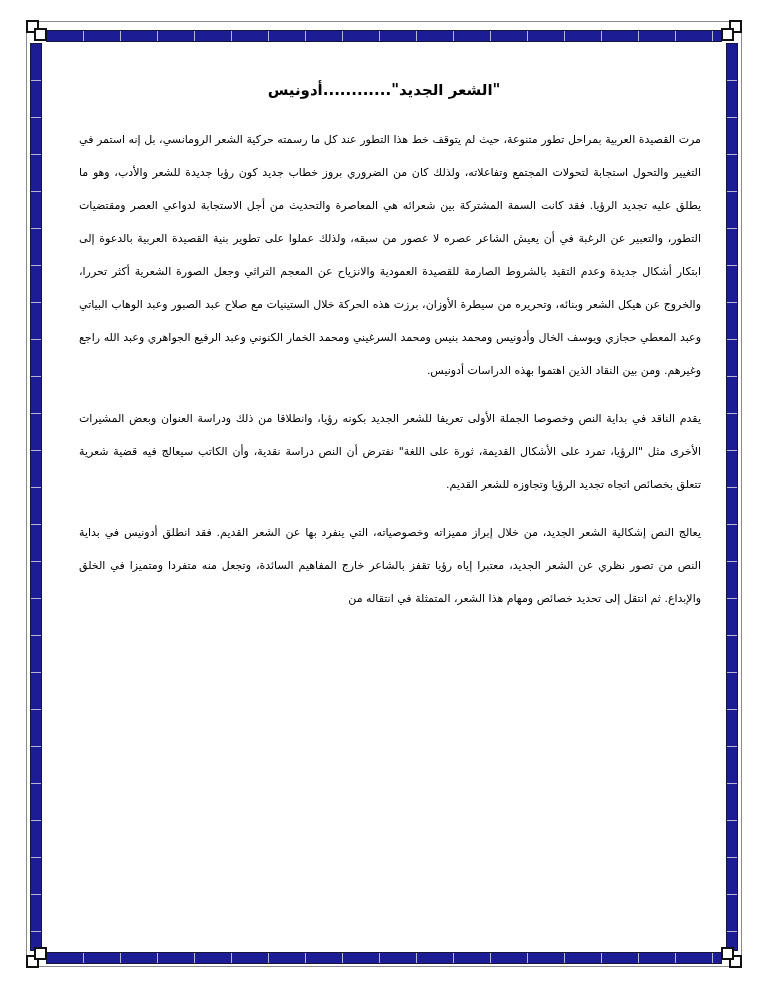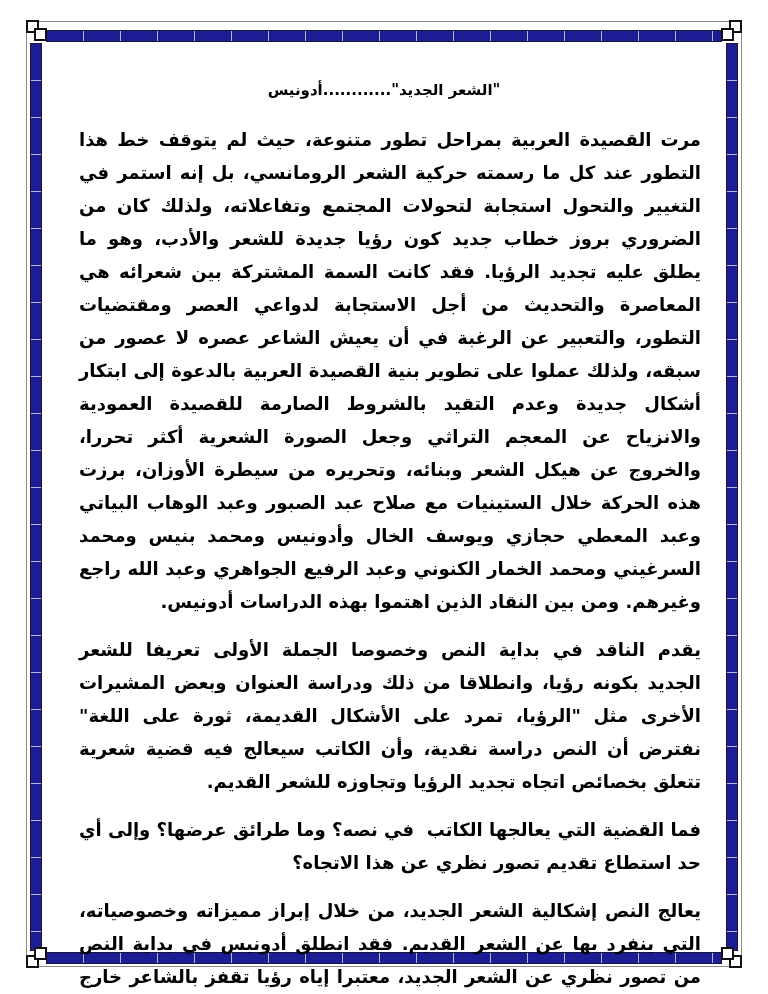--- a/index.html
+++ b/index.html
@@ -68,22 +68,22 @@
     unicode-bidi: embed;
   }
   .doc-title {
     font-size: 15px;
     font-weight: bold;
     text-align: center;
     line-height: 20px;
     margin: 0 0 23px 0;
   }
   .doc-paragraph {
-    font-size: 18px;
-    font-weight: bold;
+    font-size: 11px;
+    font-weight: normal;
     line-height: 33px;
     text-align: justify;
     margin: 0 0 15px 12px;
   }
 </style>
 </head>
 <body>
 
 <div class="outer-rule"></div>
 <div class="band h top"></div>
@@ -105,15 +105,14 @@
 </div>
 <div class="corner br">
   <div class="sq sq1"></div>
   <div class="sq sq2"></div>
 </div>
 
 <div class="content" dir="rtl">
   <h1 class="doc-title">"الشعر الجديد"............أدونيس</h1>
   <p class="doc-paragraph">مرت القصيدة العربية بمراحل تطور متنوعة، حيث لم يتوقف خط هذا التطور عند كل ما رسمته حركية الشعر الرومانسي، بل إنه استمر في التغيير والتحول استجابة لتحولات المجتمع وتفاعلاته، ولذلك كان من الضروري بروز خطاب جديد كون رؤيا جديدة للشعر والأدب، وهو ما يطلق عليه تجديد الرؤيا. فقد كانت السمة المشتركة بين شعرائه هي المعاصرة والتحديث من أجل الاستجابة لدواعي العصر ومقتضيات التطور، والتعبير عن الرغبة في أن يعيش الشاعر عصره لا عصور من سبقه، ولذلك عملوا على تطوير بنية القصيدة العربية بالدعوة إلى ابتكار أشكال جديدة وعدم التقيد بالشروط الصارمة للقصيدة العمودية والانزياح عن المعجم التراثي وجعل الصورة الشعرية أكثر تحررا، والخروج عن هيكل الشعر وبنائه، وتحريره من سيطرة الأوزان، برزت هذه الحركة خلال الستينيات مع صلاح عبد الصبور وعبد الوهاب البياتي وعبد المعطي حجازي ويوسف الخال وأدونيس ومحمد بنيس ومحمد السرغيني ومحمد الخمار الكنوني وعبد الرفيع الجواهري وعبد الله راجع وغيرهم. ومن بين النقاد الذين اهتموا بهذه الدراسات أدونيس.</p>
   <p class="doc-paragraph">يقدم الناقد في بداية النص وخصوصا الجملة الأولى تعريفا للشعر الجديد بكونه رؤيا، وانطلاقا من ذلك ودراسة العنوان وبعض المشيرات الأخرى مثل "الرؤيا، تمرد على الأشكال القديمة، ثورة على اللغة" نفترض أن النص دراسة نقدية، وأن الكاتب سيعالج فيه قضية شعرية تتعلق بخصائص اتجاه تجديد الرؤيا وتجاوزه للشعر القديم.</p>
-  <p class="doc-paragraph">فما القضية التي يعالجها الكاتب&nbsp; في نصه؟ وما طرائق عرضها؟ وإلى أي حد استطاع تقديم تصور نظري عن هذا الاتجاه؟</p>
   <p class="doc-paragraph">يعالج النص إشكالية الشعر الجديد، من خلال إبراز مميزاته وخصوصياته، التي ينفرد بها عن الشعر القديم. فقد انطلق أدونيس في بداية النص من تصور نظري عن الشعر الجديد، معتبرا إياه رؤيا تقفز بالشاعر خارج المفاهيم السائدة، وتجعل منه متفردا ومتميزا في الخلق والإبداع. ثم انتقل إلى تحديد خصائص ومهام هذا الشعر، المتمثلة في انتقاله من</p>
 </div>
 
 </body></html>

